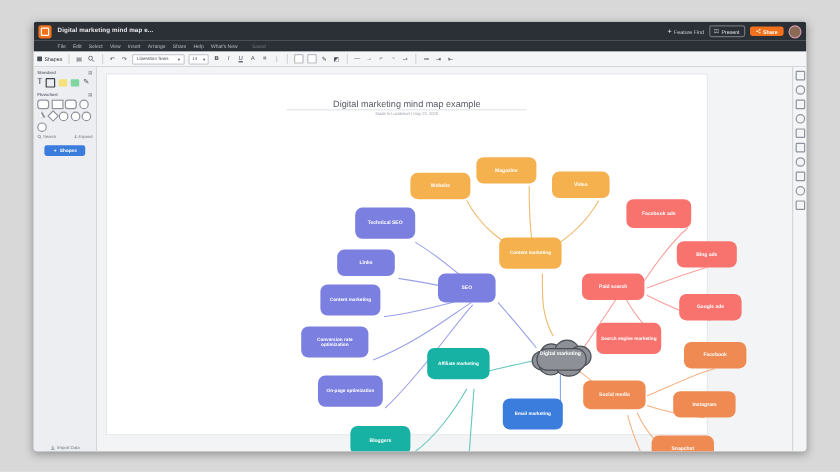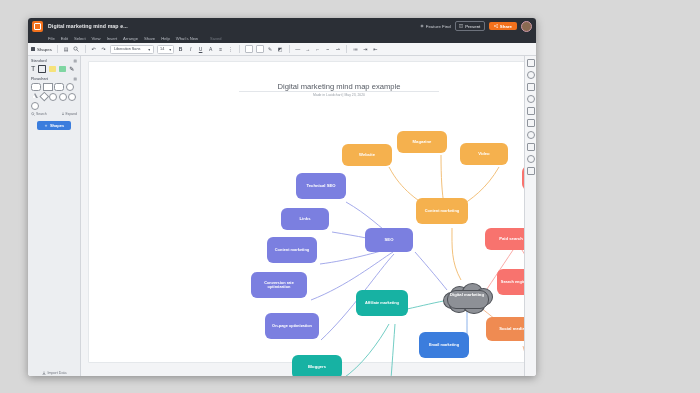--- a/index.html
+++ b/index.html
@@ -1,17 +1,17 @@
 <!DOCTYPE html>
 <html><head>
 <meta charset="utf-8">
 <style>
   html,body{margin:0;padding:0;background:#d8d8d8;}
   body{width:700px;height:393px;overflow:hidden;font-family:"Liberation Sans",sans-serif;}
-  .app{position:absolute;left:28px;top:18px;width:508px;height:358px;background:#fff;border-radius:3px;
+  .app{position:absolute;left:28px;top:18px;width:644px;height:358px;background:#fff;border-radius:3px;
        box-shadow:0 2px 8px rgba(0,0,0,.35);overflow:hidden;}
 
   
   .titlebar{height:16px;background:#2b2f36;display:flex;align-items:center;padding:0 4px;position:relative;}
   .applogo{width:11px;height:11px;border-radius:2px;background:#f2711c;margin-right:5px;flex:none;
            display:flex;align-items:center;justify-content:center;}
   .applogo i{display:block;width:5px;height:5px;border:1.2px solid #fff;border-radius:1px;}
   .doctitle{color:#e9eaec;font-size:5.2px;font-weight:bold;letter-spacing:.1px;white-space:nowrap;}
   .tb-right{position:absolute;right:4px;top:2.5px;display:flex;align-items:center;gap:4px;}
   .btn-ghost{color:#c9ccd2;font-size:4.4px;display:flex;align-items:center;gap:2px;white-space:nowrap;}

